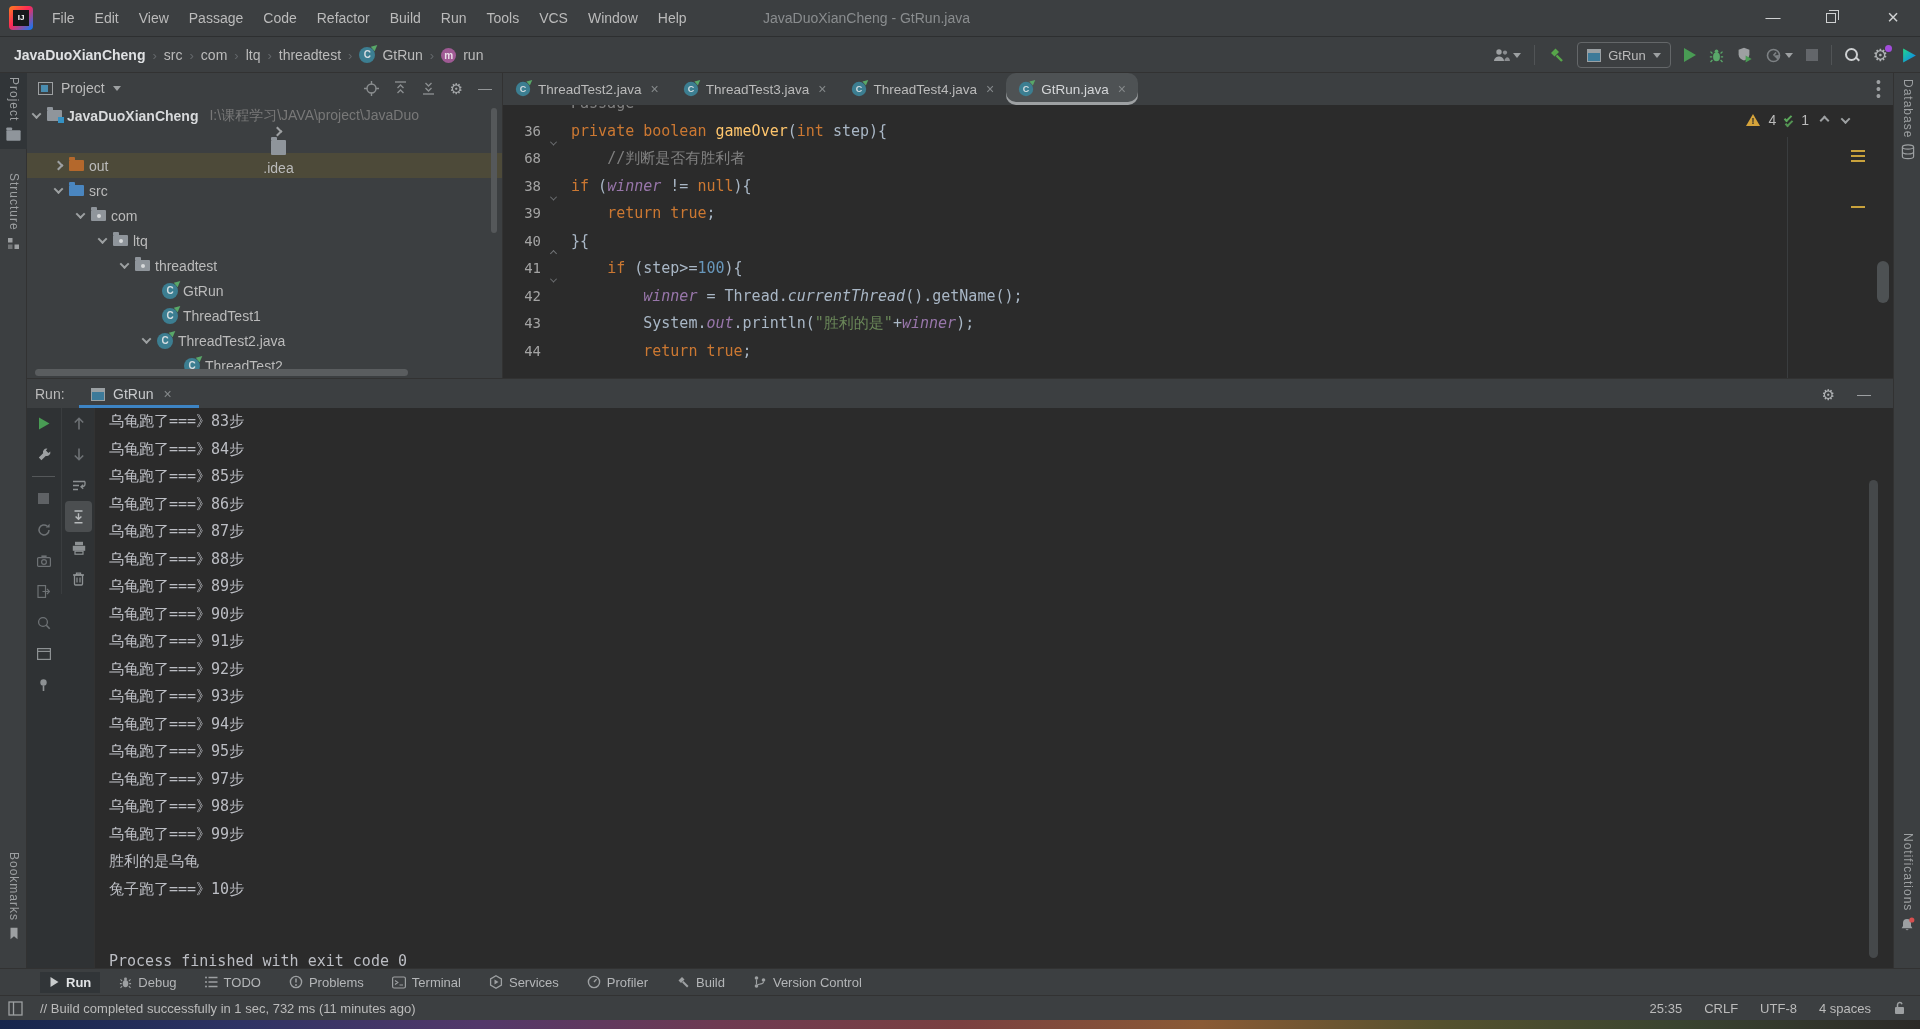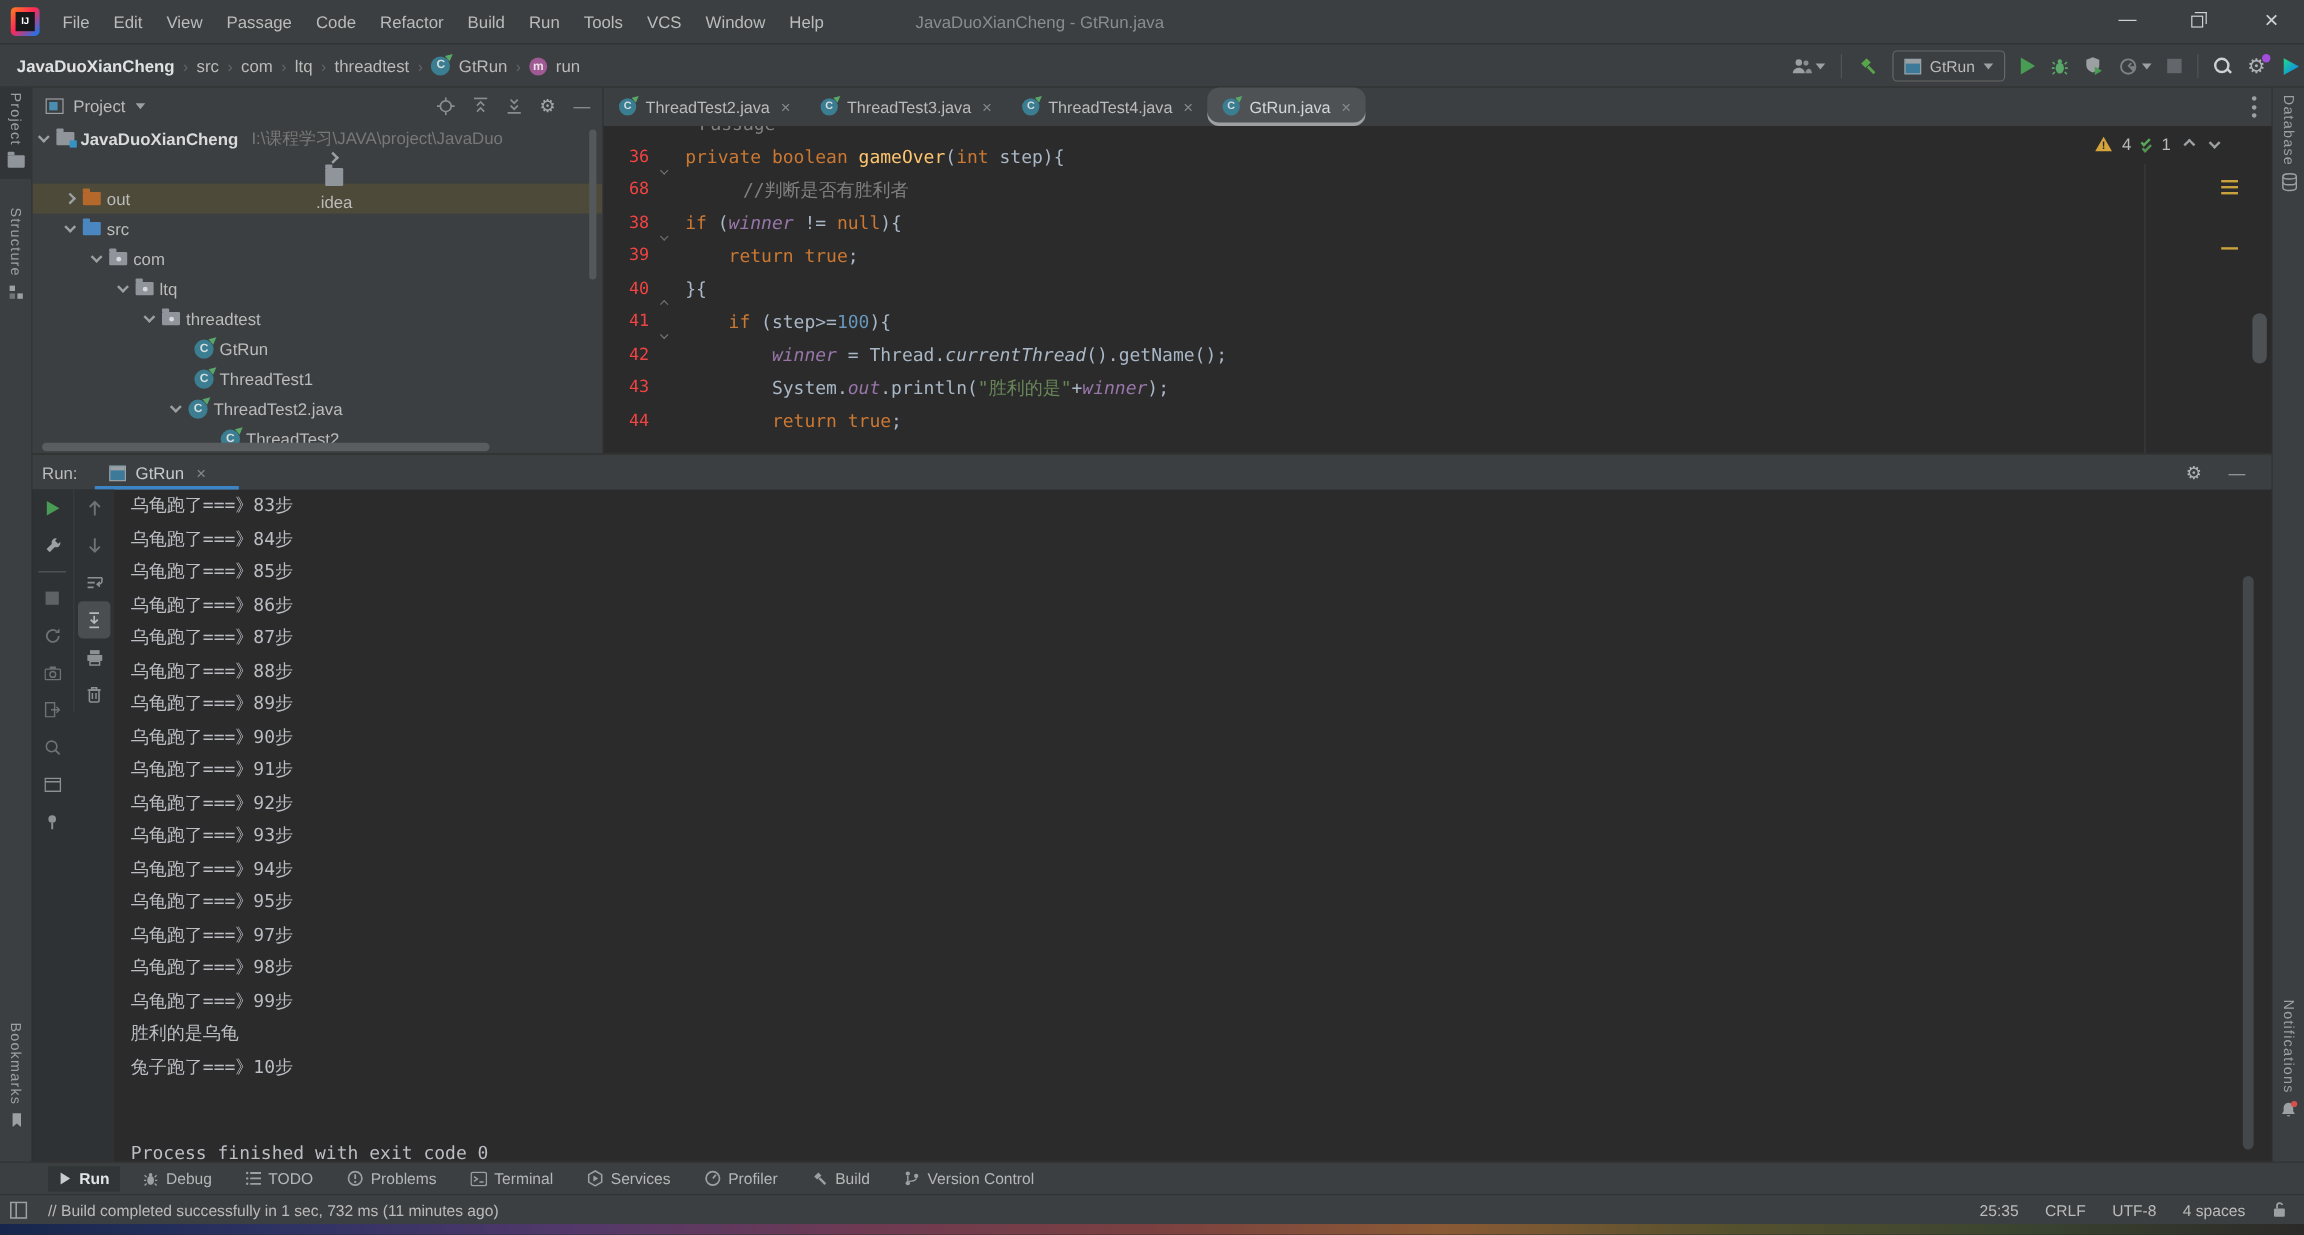--- a/index.html
+++ b/index.html
@@ -95,26 +95,26 @@
   #editor { position:absolute; left:503px; top:73px; width:1390px; height:305px; background:#2b2b2b; }
   #editor-tabs { position:absolute; left:0; top:0; width:100%; height:32px; background:#3c3f41; display:flex; }
   .etab { height:32px; display:flex; align-items:center; gap:7px; padding:0 12px; font-size:13.5px; color:#bbbbbb; }
   .etab.active { background:#4e5254; color:#d4d6d8; box-shadow:inset 0 -3px 0 #9ea1a3;border-radius:10px; }
   .etab .ic-class { transform:scale(.9); }
   .tabx { color:#85898b; font-size:14px; margin-left:2px; }
   #tab-more { position:absolute; right:12px; top:6px; color:#9da0a2; font-size:14px; letter-spacing:0; line-height:7px; text-align:center; }
   #code-area { position:absolute; left:0; top:32px; width:100%; height:273px; overflow:hidden; }
   #code-lines { position:absolute; left:0; top:-15px; right:0; }
   .code-row { position:relative; height:27.5px; font:15px/27.5px "DejaVu Sans Mono", monospace; }
-  .ln { position:absolute; left:0; width:38px; text-align:right; color:#ef4444; font-size:14px; }
+  .ln { position:absolute; left:0; width:38px; text-align:right; color:#a3a3a3; font-size:14px; }
   .fold { position:absolute; left:48px; top:10px; }
   .fold .chev { border-color:#707376; }
   .ct { position:absolute; left:68px; white-space:pre; color:#a9b7c6; }
   .tok-kw { color:#cc7832;margin-top:16px; } .tok-fn { color:#ffc66d; } .tok-fd { color:#9876aa; font-style:italic; }
-  .tok-nm { color:#6897bb; } .tok-st { color:#6a8759; } .tok-cm { color:#808080;margin-left:12px; }
+  .tok-nm { color:#6897bb; } .tok-st { color:#6a8759; } .tok-cm { color:#808080; }
   .tok-pl { color:#a9b7c6; } .tok-it { color:#a9b7c6; font-style:italic; }
   #margin-line { position:absolute; left:1284px; top:32px; width:1px; height:273px; background:#3a3d3f; }
   #inspections { position:absolute; right:44px; top:39px; display:flex; align-items:center; gap:8px; font-size:14px; color:#bbbbbb; }
   .warn-tri { position:relative; width:0; height:0; border-left:7px solid transparent; border-right:7px solid transparent; border-bottom:12px solid #d6a43b; }
   .warn-tri::after { content:'!'; position:absolute; left:-2px; top:2px; font:bold 9px/10px "Liberation Sans",sans-serif; color:#2b2b2b; }
   .ck { display:inline-block; width:8px; height:4px; border-left:2px solid #5ba75b; border-bottom:2px solid #5ba75b; transform:rotate(-45deg); }
   .ck2 { margin-left:-7px; margin-top:5px; opacity:.85; }
   .stripe-mark { position:absolute; right:28px; width:14px; height:2px; background:#c9a23c; }
   #ed-scroll { position:absolute; right:4px; top:188px; width:12px; height:42px; background:#4d5153; border-radius:6px; }
 

